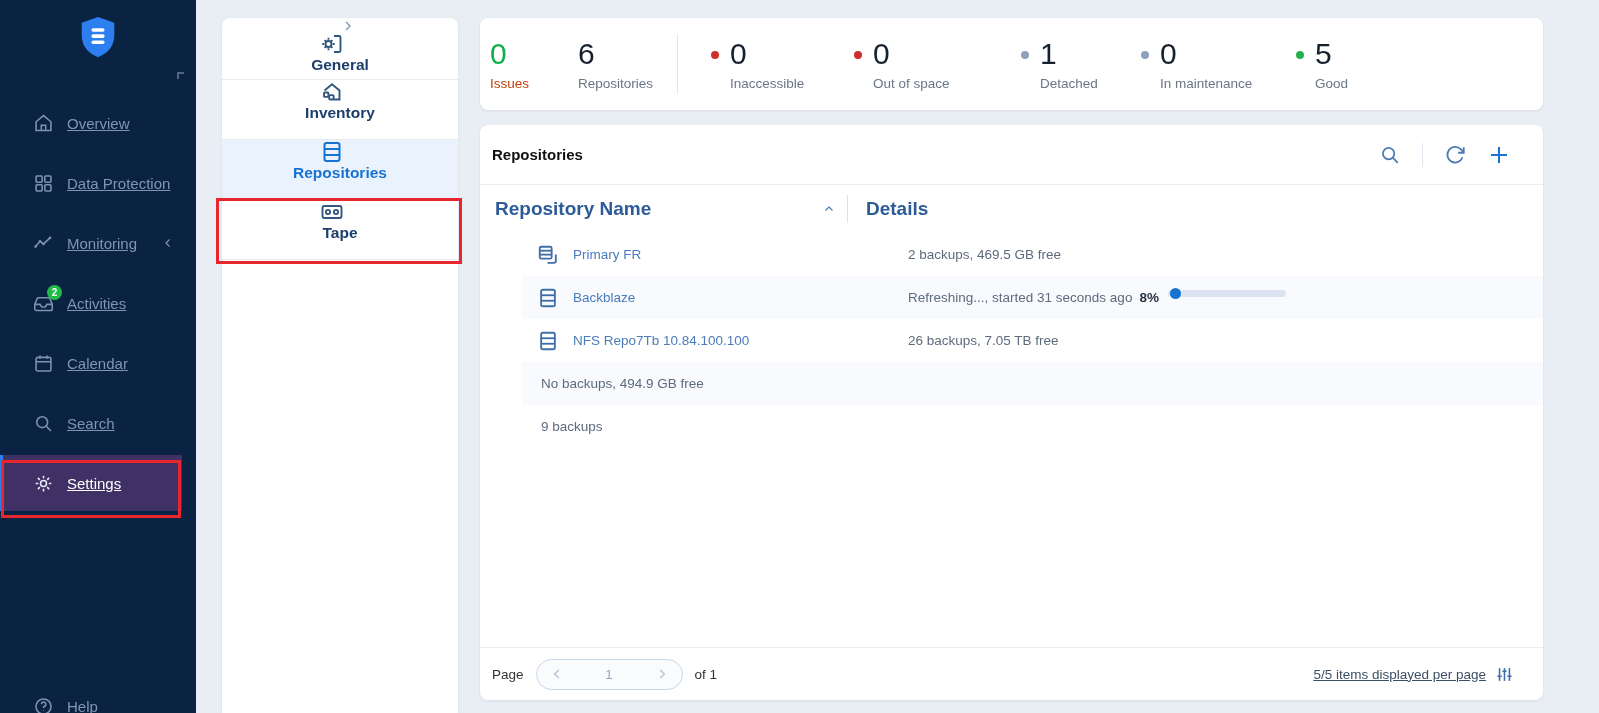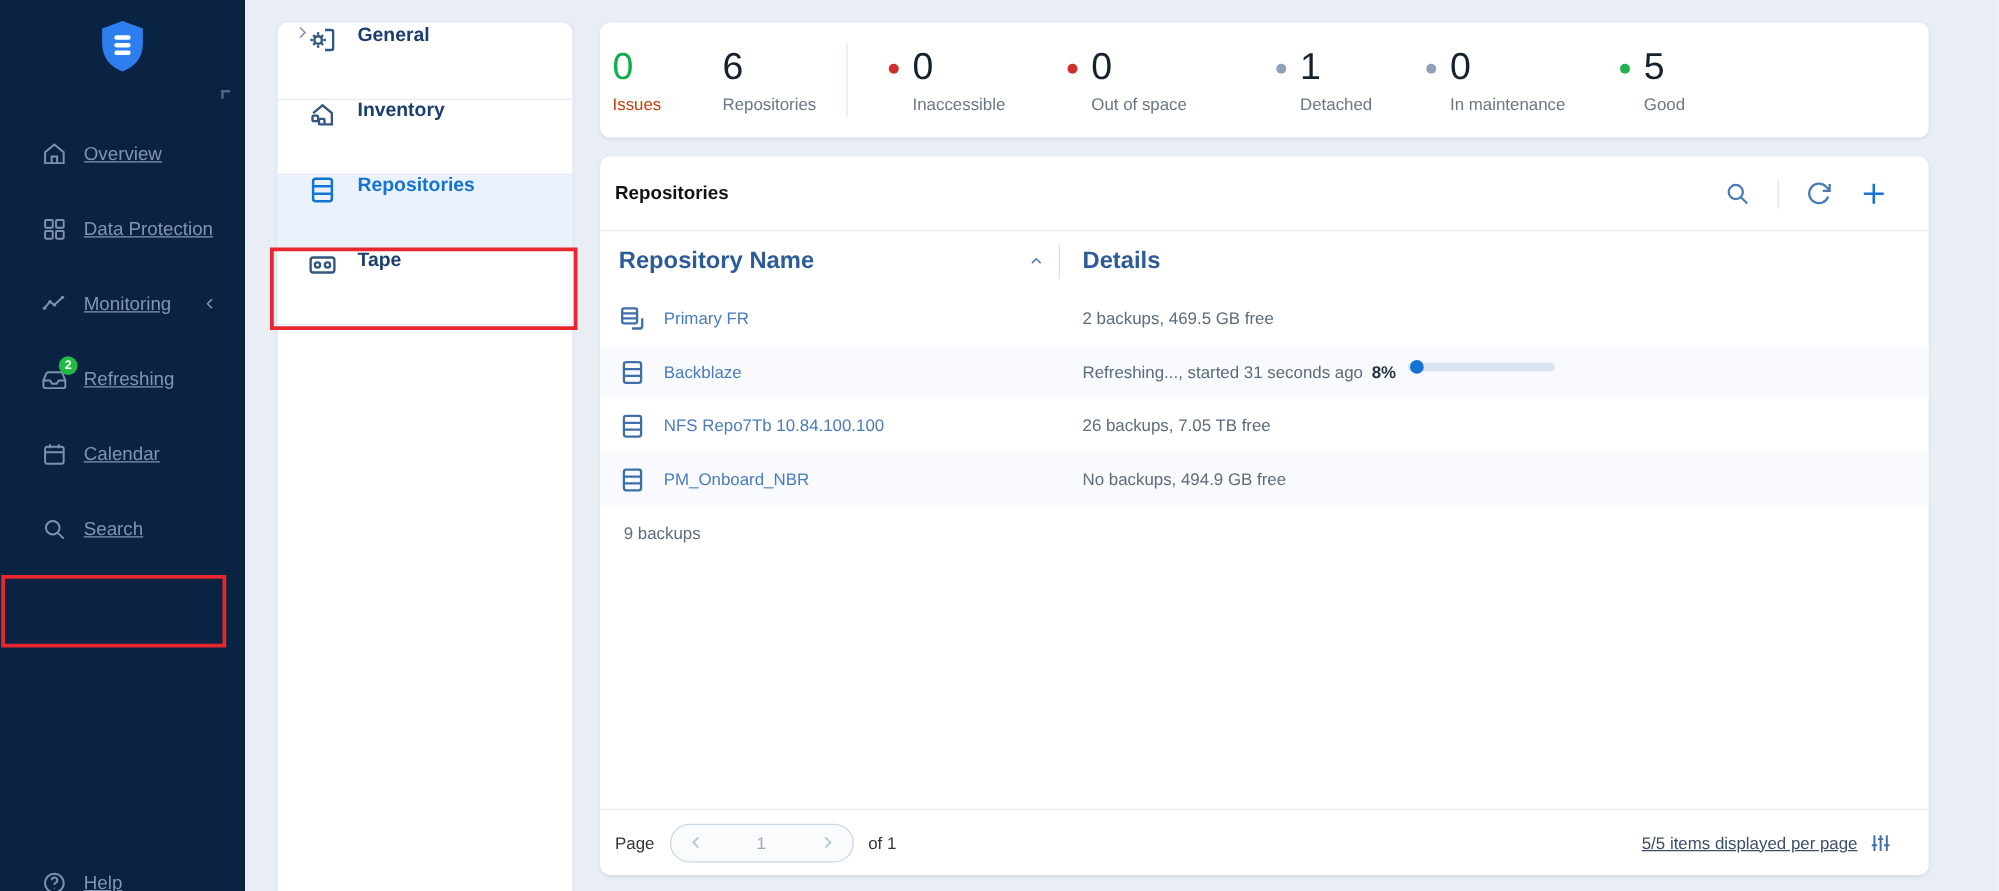--- a/index.html
+++ b/index.html
@@ -50,23 +50,23 @@
   .annotation.repos { left:216px; top:198px; width:246px; height:66px; }
 
   
   .settings-card {
     position:absolute; left:222px; top:18px; width:236px; height:695px;
     background:#ffffff; border-radius:8px 8px 0 0;
     box-shadow:0 1px 3px rgba(20,40,80,.08);
     padding-top:2px;
   }
   .snav-item {
-    height:60px; display:flex; cursor:pointer;
+    height:60px; display:flex; align-items:center; cursor:pointer;
     border-bottom:1px solid #e8ecf2;
-    color:#1c3e6e; font-size:15.5px; font-weight:bold;
+    color:#1c3e6e; font-size:15.5px; font-weight:bold;flex-direction:column;
   }
   .snav-chevron-slot { width:24px; padding-left:14px; color:#7f95b4; }
   .snav-chevron-slot svg { width:12px; height:12px; }
   .snav-icon { width:24px; height:24px; color:#33577e; margin-right:16px; flex:0 0 auto; }
   .snav-item.active { background:#e9f2fd; color:#1673d1; }
   .snav-item.active .snav-icon { color:#1673d1; }
 
   
   .stats-card {
     position:absolute; left:480px; top:18px; width:1063px; height:92px;
@@ -101,21 +101,21 @@
   .tool-icon { width:22px; height:22px; color:#4a7ab5; cursor:pointer; }
   .tool-icon.plus { color:#1673d1; width:24px; height:24px; }
   .toolbar-divider { width:1px; height:24px; background:#dfe6ef; }
 
   .thead { height:48px; flex:0 0 auto; display:flex; align-items:center; font-size:19px; font-weight:bold; color:#2d5b97; }
   .th-name { width:367px; flex:0 0 auto; display:flex; align-items:center; justify-content:space-between; padding:0 12px 0 15px; cursor:pointer; }
   .sort-caret { width:12px; height:12px; color:#4a7cba; }
   .th-vdivider { width:1px; height:28px; background:#d9e1ec; }
   .th-details { padding-left:18px; cursor:pointer; }
 
-  .trow { height:43px; flex:0 0 auto; display:flex; align-items:center; font-size:13.5px; cursor:pointer; }
+  .trow { height:43px; flex:0 0 auto; display:flex; align-items:center; font-size:13.5px; cursor:pointer;margin-left:42px; }
   .trow.alt { background:#f8fafd; }
   .cell-name { width:367px; flex:0 0 auto; display:flex; align-items:center; gap:14px; padding-left:15px; }
   .row-icon { width:22px; height:22px; color:#3f6ea8; flex:0 0 auto; }
   .repo-link { color:#4a7cba; }
   .cell-details { padding-left:19px; color:#5d6b7d; display:flex; align-items:flex-start; gap:7px; }
   .pct { color:#2a3442; font-weight:bold; }
   .progress-track {
     width:118px; height:7px; border-radius:4px; background:#dbe4f0; position:relative; margin-left:2px;
   }
   .progress-knob {
@@ -198,21 +198,21 @@
     </div>
 
     <div class="nav-item">
       <span class="nicon">
         <svg viewBox="0 0 24 24" fill="none" stroke="currentColor" stroke-width="1.8">
           <path d="M6.4 5.5 h11.2 a2 2 0 0 1 1.8 1.1 L22 13 v5 a2 2 0 0 1 -2 2 H4 a2 2 0 0 1 -2 -2 v-5 l2.6-6.4 A2 2 0 0 1 6.4 5.5 Z"></path>
           <polyline points="2 13 8 13 10 16 14 16 16 13 22 13"></polyline>
         </svg>
         <span class="badge">2</span>
       </span>
-      <span>Refreshing</span>
+      <span>Activities</span>
     </div>
 
     <div class="nav-item">
       <span class="nicon">
         <svg viewBox="0 0 24 24" fill="none" stroke="currentColor" stroke-width="1.8">
           <rect x="3.5" y="5" width="17" height="15.5" rx="2"></rect>
           <line x1="8" y1="2.8" x2="8" y2="6.5"></line>
             <line x1="16" y1="2.8" x2="16" y2="6.5"></line>
           <line x1="3.5" y1="10" x2="20.5" y2="10"></line>
         </svg>
@@ -223,20 +223,29 @@
     <div class="nav-item">
       <span class="nicon">
         <svg viewBox="0 0 24 24" fill="none" stroke="currentColor" stroke-width="1.8">
           <circle cx="10.5" cy="10.5" r="6.2"></circle>
             <line x1="15.2" y1="15.2" x2="20.5" y2="20.5"></line>
         </svg>
       </span>
       <span>Search</span>
     </div>
 
+    <div class="nav-item active">
+      <span class="nicon">
+        <svg viewBox="0 0 24 24" fill="none" stroke="currentColor" stroke-width="1.8">
+          <circle cx="12" cy="12" r="3.4"></circle>
+          <path d="M12 3v3 M12 18v3 M3 12h3 M18 12h3 M5.6 5.6l2.2 2.2 M16.2 16.2l2.2 2.2 M18.4 5.6l-2.2 2.2 M7.8 16.2l-2.2 2.2"></path>
+        </svg>
+      </span>
+      <span>Settings</span>
+    </div>
   </div>
 
   <div class="nav-item help-item">
     <span class="nicon">
       <svg viewBox="0 0 24 24" fill="none" stroke="currentColor" stroke-width="1.8">
         <circle cx="12" cy="12" r="8.6"></circle>
         <path d="M9.6 9.3 a2.5 2.5 0 1 1 3.5 2.4 c-.8.35-1.1.9-1.1 1.7 v.4"></path>
         <circle cx="12" cy="16.6" r="0.6" fill="currentColor" stroke="none"></circle>
       </svg>
     </span>
@@ -419,30 +428,20 @@
         </svg>
       </span>
       <span class="repo-link">NFS Repo7Tb 10.84.100.100</span>
     </div>
     <div class="cell-details">
       <span>26 backups, 7.05 TB free</span>
     </div>
   </div>
 
   <div class="trow alt">
-    <div class="cell-name">
-      <span class="row-icon">
-        <svg viewBox="0 0 24 24" fill="none" stroke="currentColor" stroke-width="2">
-          <rect x="4.5" y="3" width="15" height="18" rx="2"></rect>
-          <line x1="4.5" y1="9" x2="19.5" y2="9"></line>
-            <line x1="4.5" y1="15" x2="19.5" y2="15"></line>
-        </svg>
-      </span>
-      <span class="repo-link">PM_Onboard_NBR</span>
-    </div>
     <div class="cell-details">
       <span>No backups, 494.9 GB free</span>
     </div>
   </div>
 
   <div class="trow">
     <div class="cell-details">
       <span>9 backups</span>
     </div>
   </div>

